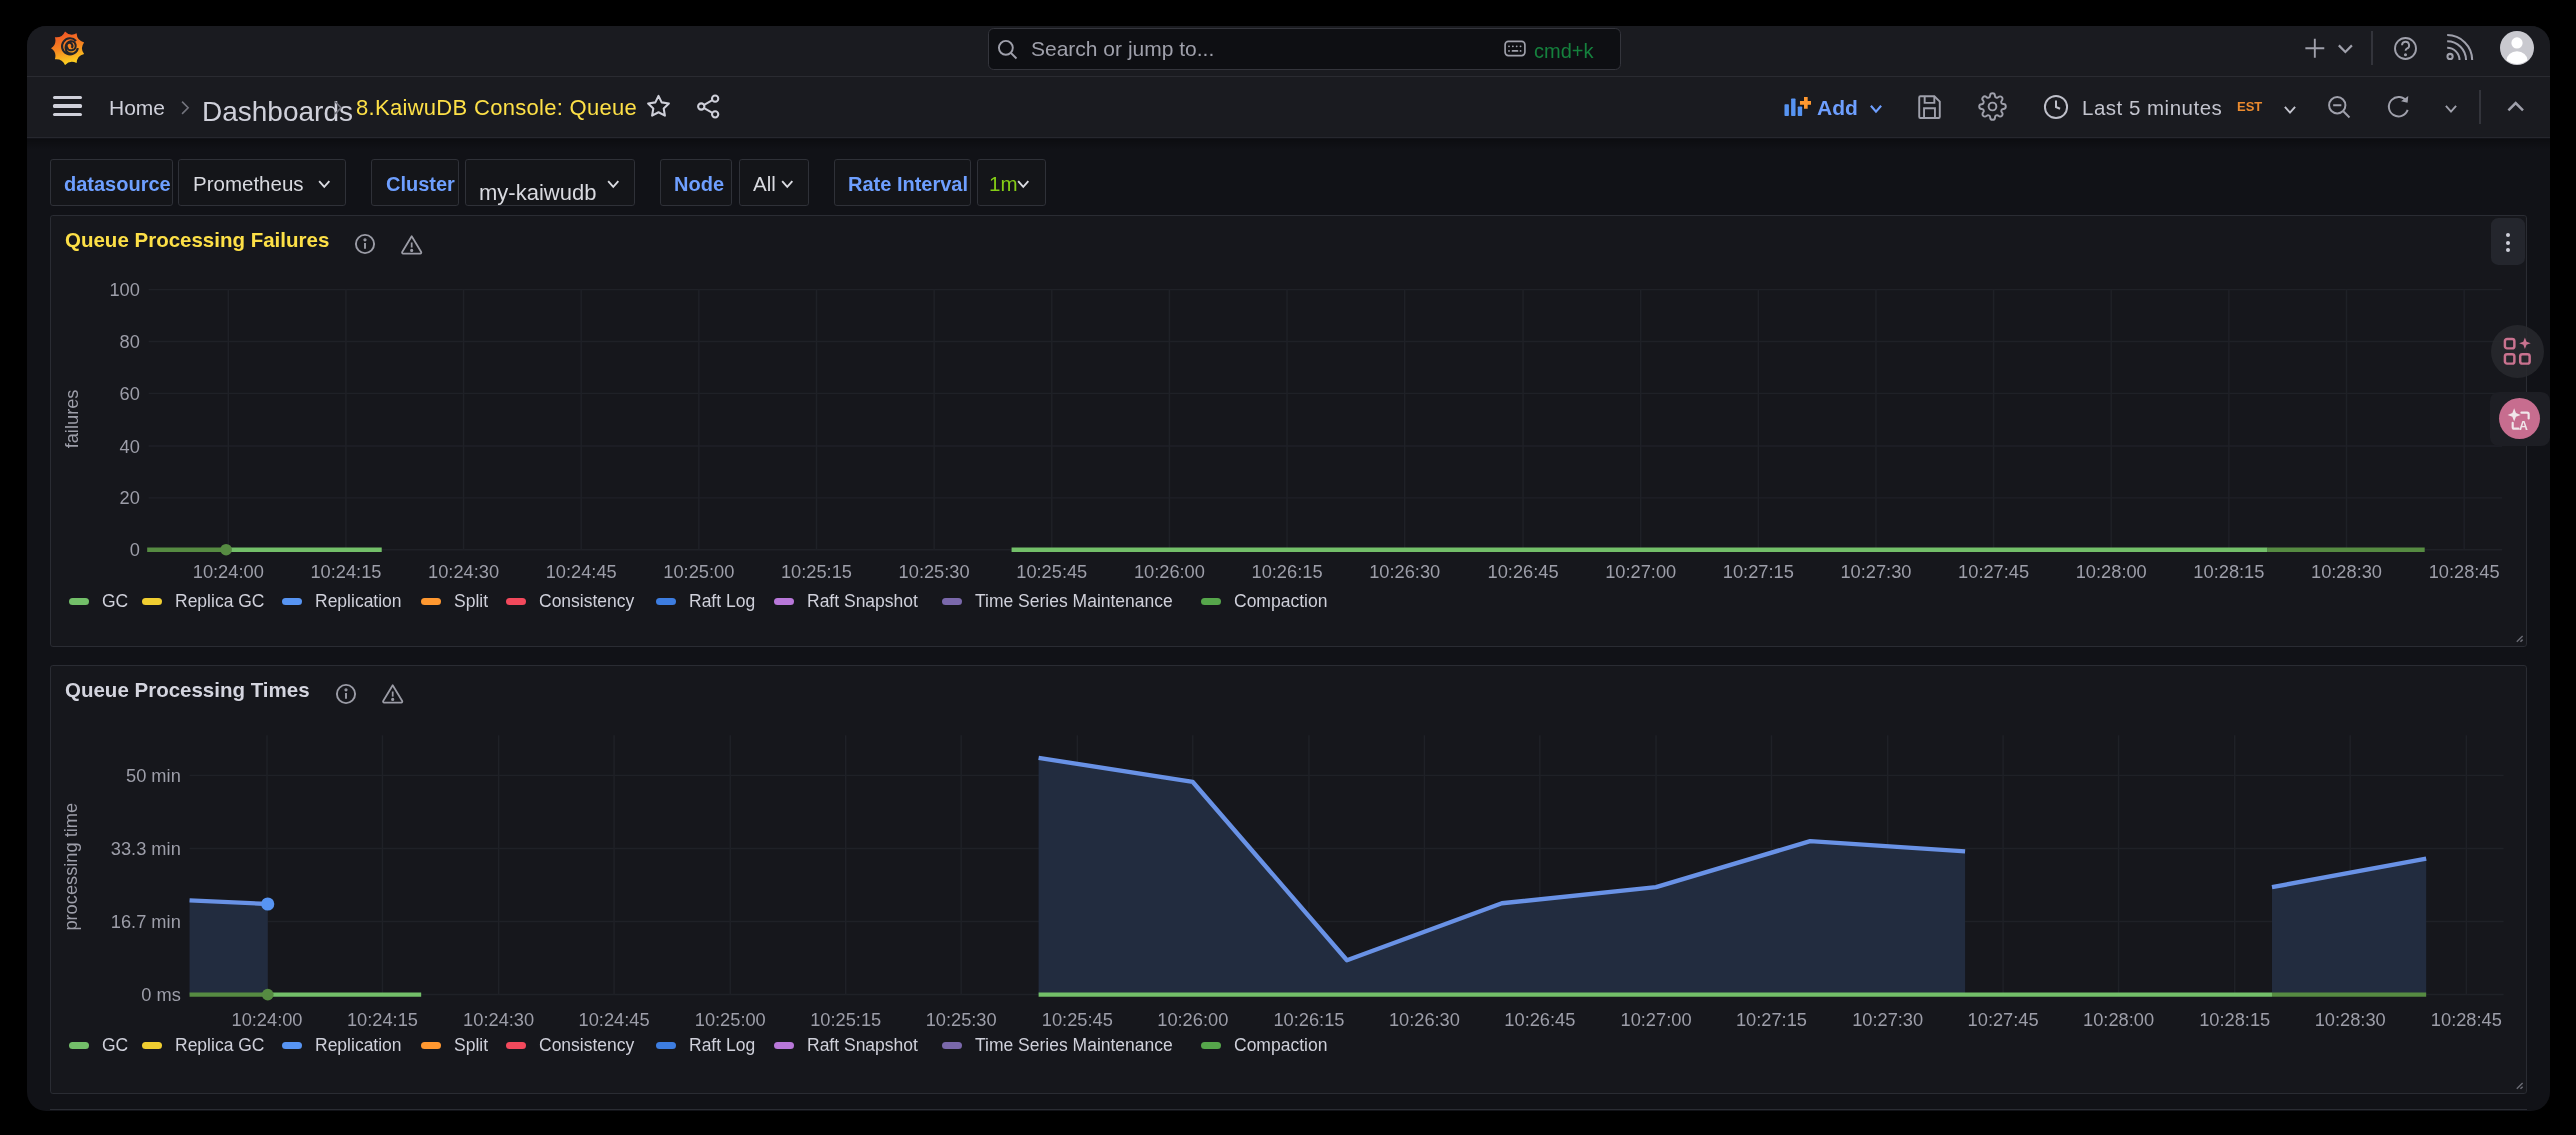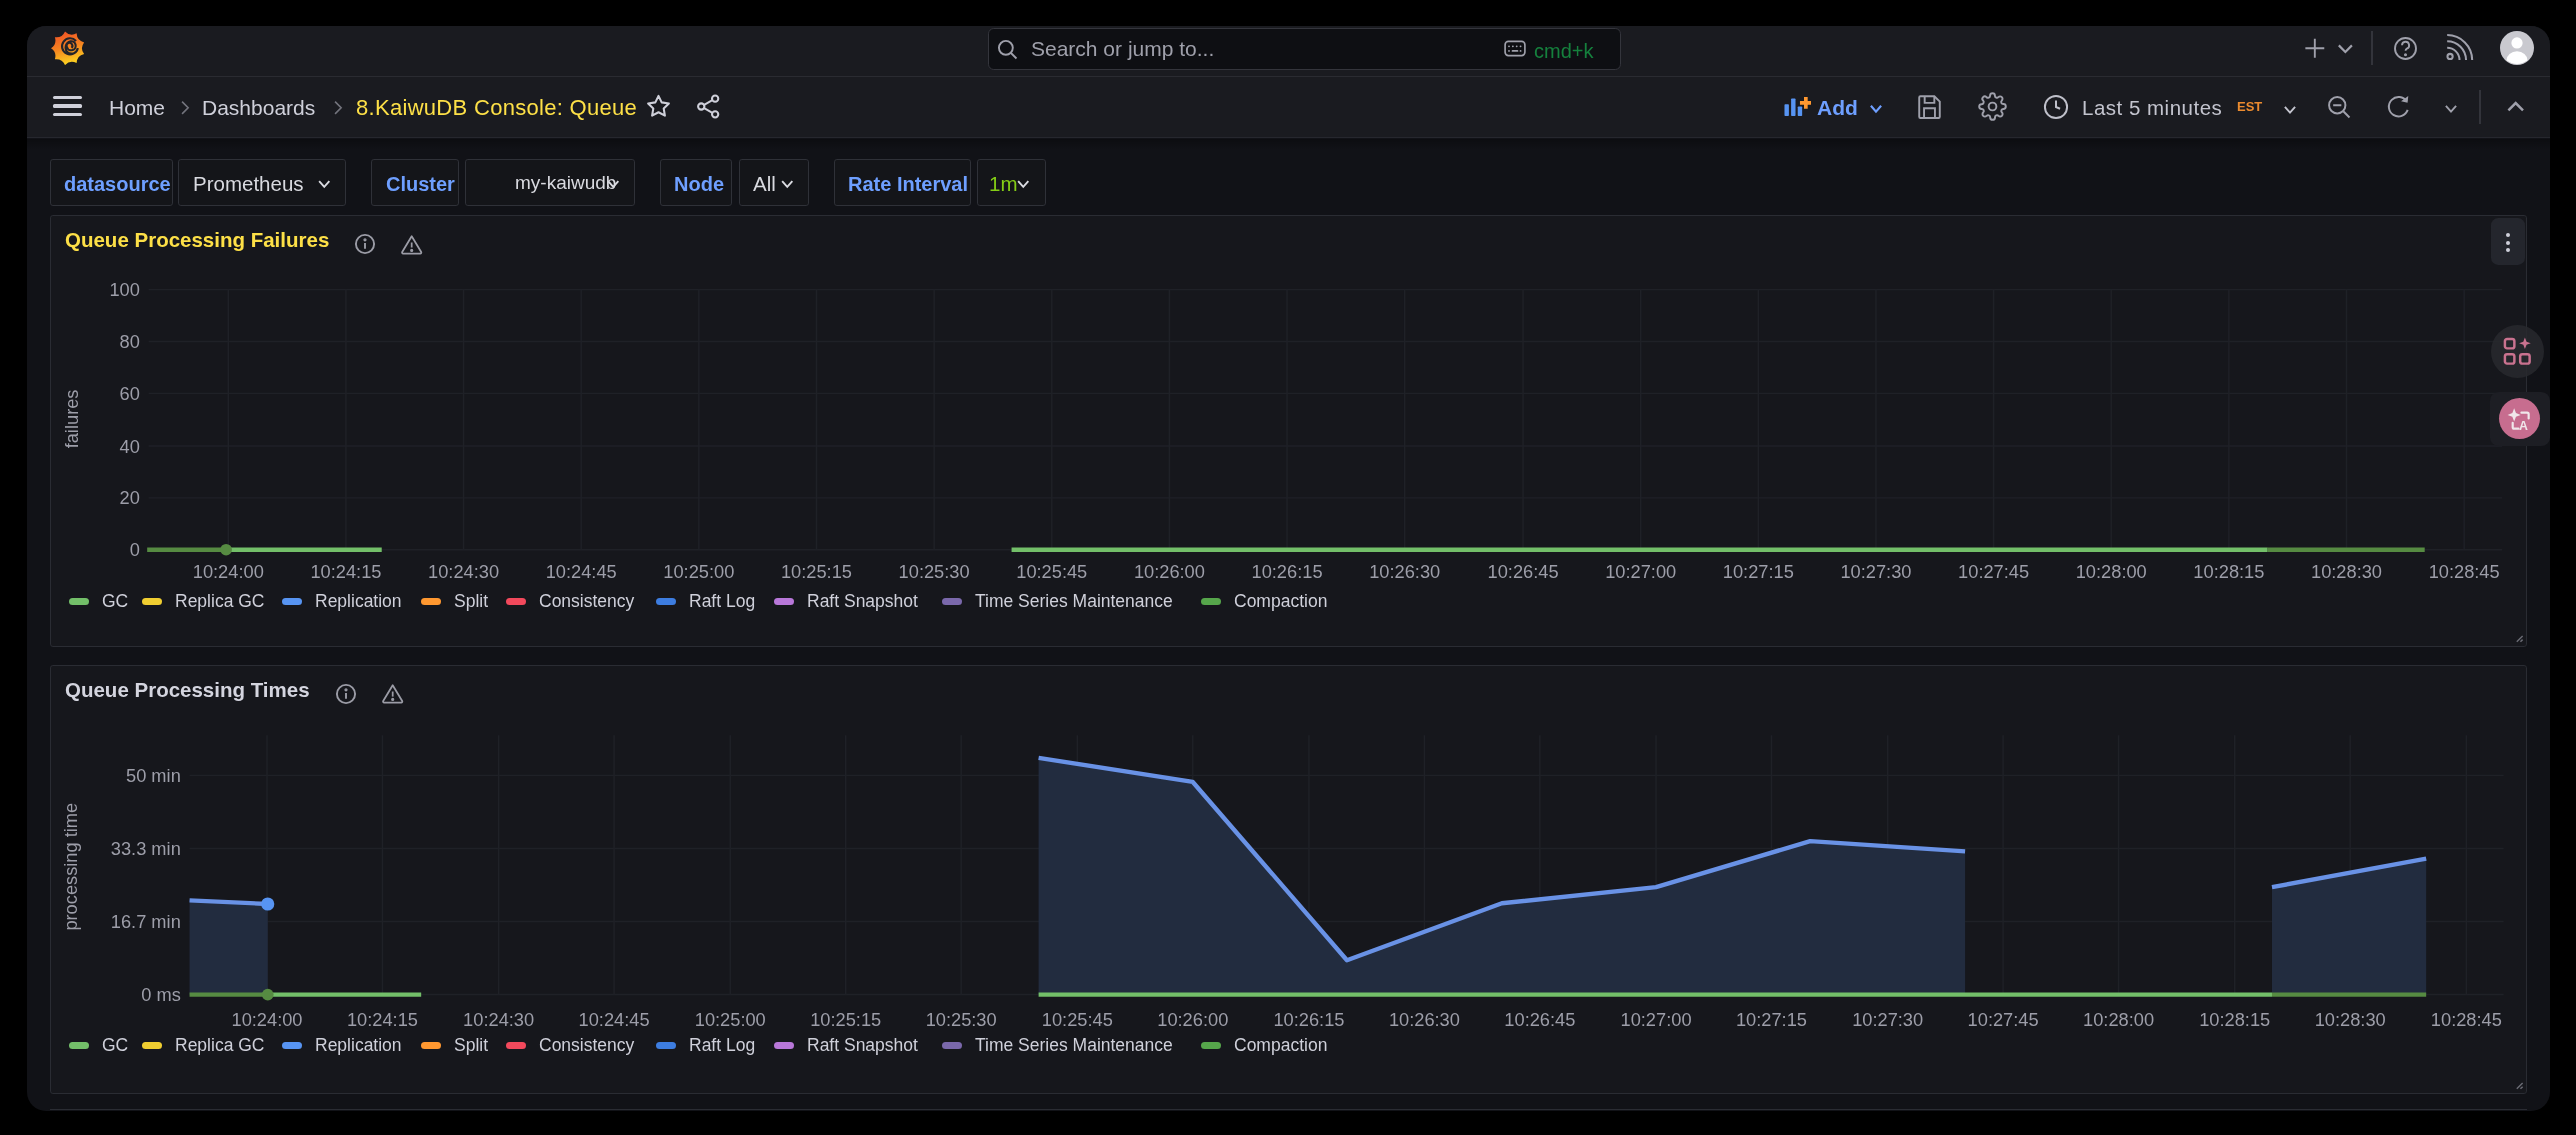--- a/index.html
+++ b/index.html
@@ -73,21 +73,21 @@
 <div class="abs" style="left:0;top:113px;width:2523px;height:11.7px;background:linear-gradient(rgba(0,0,0,0.28),rgba(0,0,0,0));"></div>
 <div class="abs" style="left:26px;top:70px;width:29px;height:23.4px;">
  <div class="abs" style="left:0;top:0;width:29px;height:3.3px;background:#cfd0da;border-radius:1.5px;"></div>
  <div class="abs" style="left:0;top:8.8px;width:29px;height:3.3px;background:#cfd0da;border-radius:1.5px;"></div>
  <div class="abs" style="left:0;top:17.5px;width:29px;height:3.3px;background:#cfd0da;border-radius:1.5px;"></div>
 </div>
 <div class="abs" style="left:82px;top:70px;font-size:21px;color:#cfd0da;">Home</div>
 <svg class="abs" style="left:149px;top:73px" width="17.5" height="17.5" viewBox="0 0 26 26" fill="none" stroke="#72737c" stroke-width="2.4">
       <polyline points="9,4 18,13 9,22"></polyline>
     </svg>
-<div class="abs" style="left:175px;top:70px;font-size:21px;color:#cfd0da;">Dashboards</div>
+<div class="abs" style="left:175px;top:70px;font-size:28px;color:#cfd0da;">Dashboards</div>
 <svg class="abs" style="left:302px;top:73px" width="17.5" height="17.5" viewBox="0 0 26 26" fill="none" stroke="#72737c" stroke-width="2.4">
       <polyline points="9,4 18,13 9,22"></polyline>
     </svg>
 <div class="abs" style="left:329px;top:69px;font-size:22px;letter-spacing:0.3px;color:#fde047;">8.KaiwuDB Console: Queue</div>
 <svg class="abs" style="left:617px;top:66px" width="29" height="29" viewBox="0 0 24 24" fill="none" stroke="#cfd0da" stroke-width="1.7">
 <path d="M12 3.2 l2.6 5.4 6 0.85 -4.3 4.2 1 5.9 -5.3 -2.8 -5.3 2.8 1 -5.9 -4.3 -4.2 6 -0.85 Z" stroke-linejoin="round"></path>
     </svg>
 <svg class="abs" style="left:667px;top:66px" width="29" height="29" viewBox="0 0 24 24" fill="none" stroke="#cfd0da" stroke-width="1.7">
 <circle cx="17.5" cy="5.5" r="2.6"></circle>
       <circle cx="6" cy="12" r="2.6"></circle>
@@ -148,21 +148,21 @@
 <div class="abs" style="left:22.6px;top:133px;width:123px;height:47px;background:#141519;border:1.5px solid #2f3138;border-radius:2.9px;"></div>
 <div class="abs" style="left:37px;top:147px;font-size:20px;font-weight:bold;color:#6e9fff;">datasource</div>
 <div class="abs" style="left:151px;top:133px;width:168px;height:47px;background:#141519;border:1.5px solid #2f3138;border-radius:2.9px;"></div>
 <div class="abs" style="left:166px;top:146px;font-size:20.5px;font-weight:normal;color:#d9dae0;">Prometheus</div>
 <svg class="abs" style="left:287px;top:150px" width="20.5" height="16" viewBox="0 0 28 22" fill="none" stroke="#d9dae0" stroke-width="2.6">
       <polyline points="7,7 14,15 21,7"></polyline>
     </svg>
 <div class="abs" style="left:344px;top:133px;width:88px;height:47px;background:#141519;border:1.5px solid #2f3138;border-radius:2.9px;"></div>
 <div class="abs" style="left:359px;top:147px;font-size:20px;font-weight:bold;color:#6e9fff;">Cluster</div>
 <div class="abs" style="left:438px;top:133px;width:170px;height:47px;background:#141519;border:1.5px solid #2f3138;border-radius:2.9px;"></div>
-<div class="abs" style="left:452px;top:146px;font-size:19px;font-weight:normal;color:#d9dae0;margin-left:36px;">my-kaiwudb</div>
+<div class="abs" style="left:452px;top:154px;font-size:22px;font-weight:normal;color:#d9dae0;">my-kaiwudb</div>
 <svg class="abs" style="left:576px;top:150px" width="20.5" height="16" viewBox="0 0 28 22" fill="none" stroke="#d9dae0" stroke-width="2.6">
       <polyline points="7,7 14,15 21,7"></polyline>
     </svg>
 <div class="abs" style="left:633px;top:133px;width:72px;height:47px;background:#141519;border:1.5px solid #2f3138;border-radius:2.9px;"></div>
 <div class="abs" style="left:647px;top:147px;font-size:20px;font-weight:bold;color:#6e9fff;">Node</div>
 <div class="abs" style="left:712px;top:133px;width:70px;height:47px;background:#141519;border:1.5px solid #2f3138;border-radius:2.9px;"></div>
 <div class="abs" style="left:726px;top:146px;font-size:20.5px;font-weight:normal;color:#d9dae0;">All</div>
 <svg class="abs" style="left:750px;top:150px" width="20.5" height="16" viewBox="0 0 28 22" fill="none" stroke="#d9dae0" stroke-width="2.6">
       <polyline points="7,7 14,15 21,7"></polyline>
     </svg>

